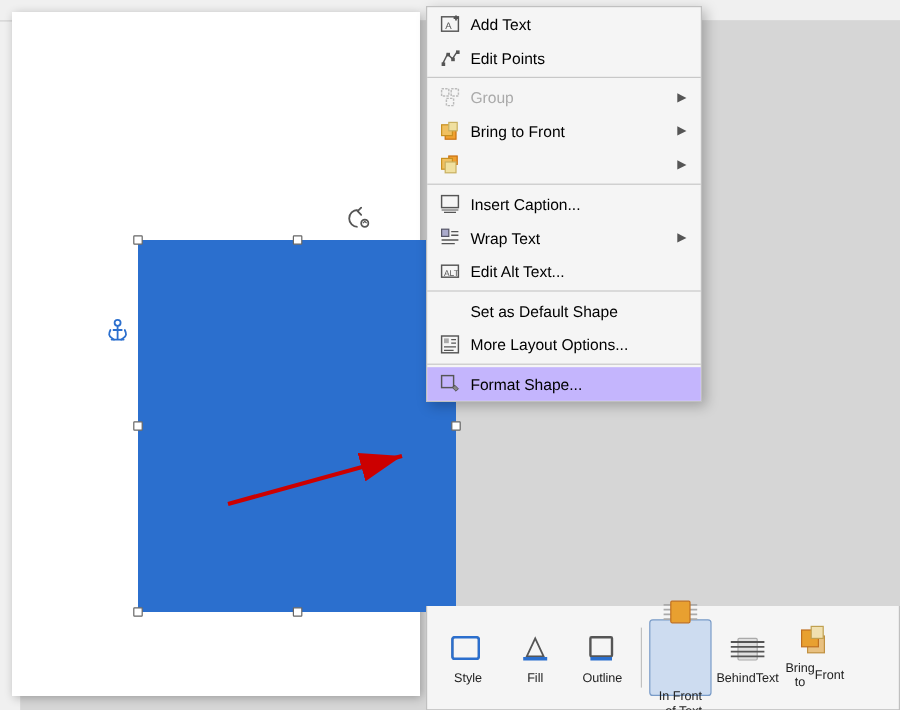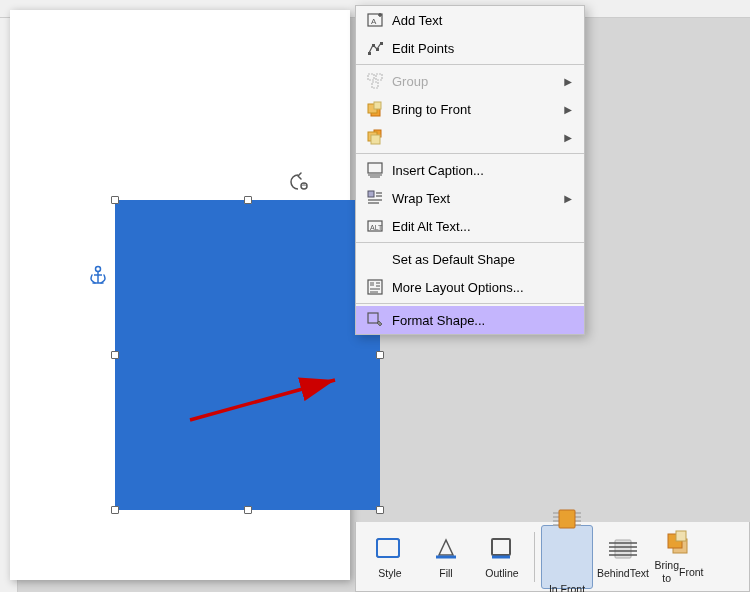--- a/index.html
+++ b/index.html
@@ -135,21 +135,21 @@
       background: #c8c8c8;
       margin: 2px 0;
     }
 
     
     .bottom-toolbar {
       position: absolute;
       bottom: 0;
       left: 355px;
       width: 395px;
-      height: 70px;
+      height: 87px;
       background: #f5f5f5;
       border: 1px solid #c0c0c0;
       border-top: none;
       display: flex;
       align-items: center;
       padding: 18px 8px;
       gap: 4px;
     }
 
     .toolbar-btn {

